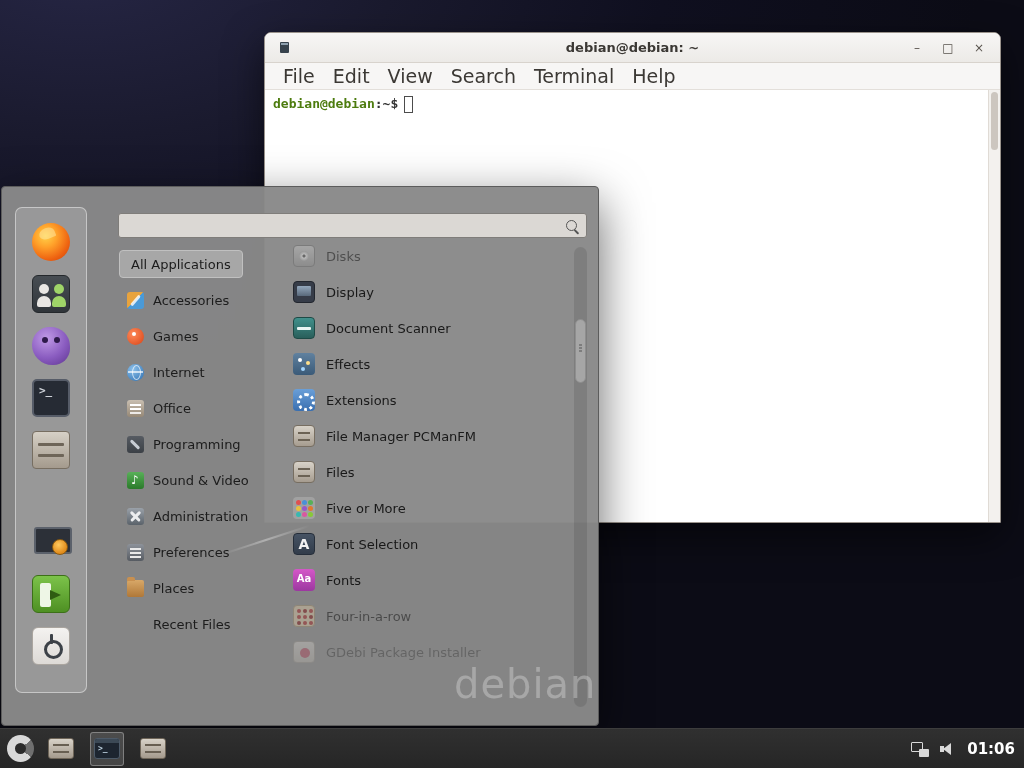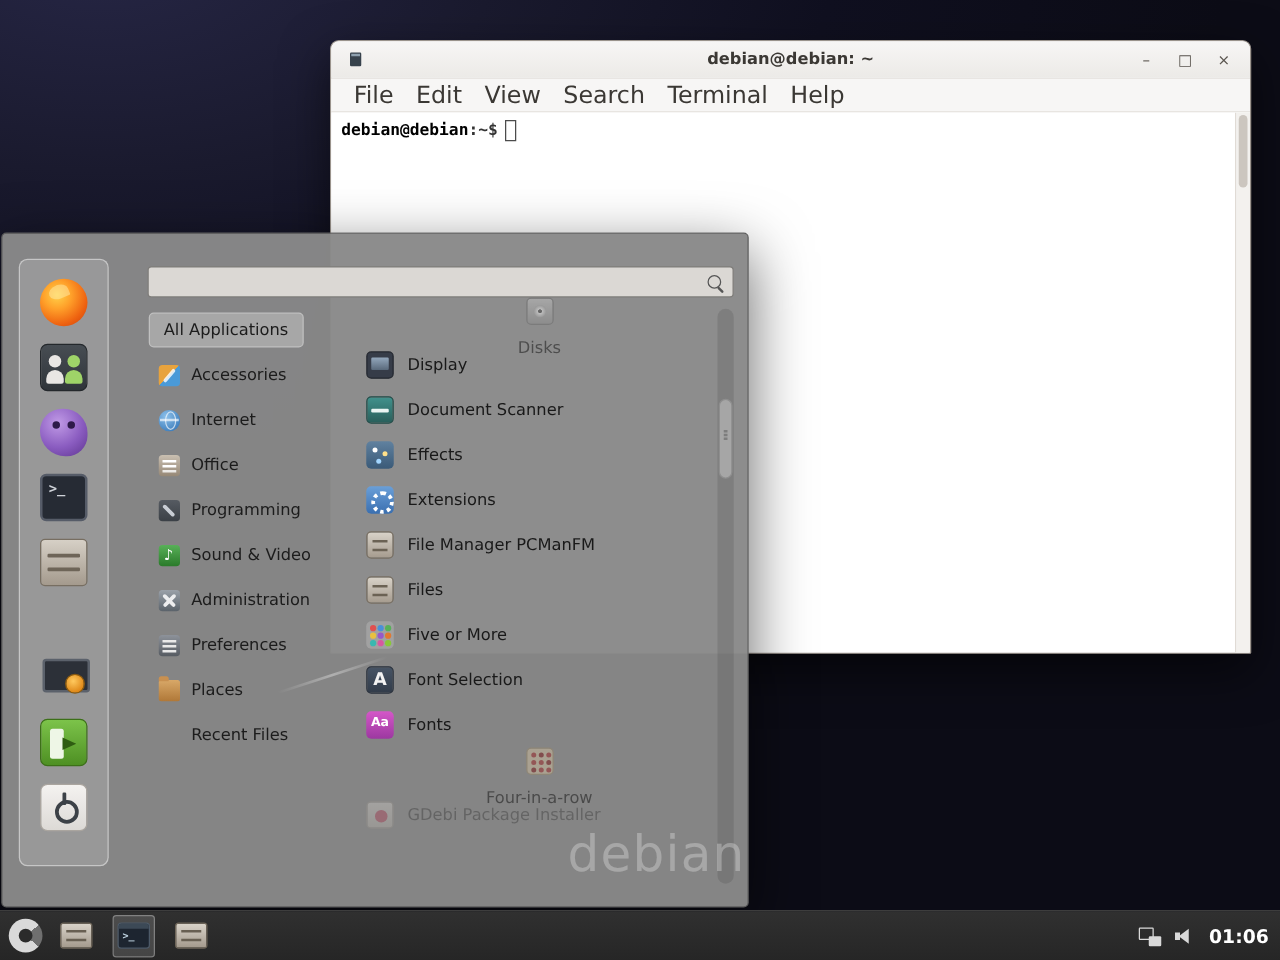--- a/index.html
+++ b/index.html
@@ -37,21 +37,21 @@
   .menubar {
     height:27px; flex:0 0 27px; background:#f7f6f5; border-bottom:1px solid #e3dfda;
     display:flex; align-items:center; padding-left:9px;
   }
   .mb-item { font-size:19px; color:#3b3834; padding:4px 9px; }
   .term-body {
     flex:1; position:relative; background:#ffffff; border-radius:0 0 1px 1px;
     font-family:"DejaVu Sans Mono","Liberation Mono",monospace;
     font-size:13px; padding:6px 8px;
   }
-  .prompt-user { color:#000000; font-weight:bold; }
+  .prompt-user { color:#4d7c0f; font-weight:bold; }
   .prompt-path { color:#333333; font-weight:bold; }
   .cursor {
     display:inline-block; width:9px; height:17px; border:1px solid #4c4c4c;
     vertical-align:middle; margin-left:6px; background:transparent;
   }
   .term-scrollbar {
     position:absolute; right:0; top:0; bottom:0; width:12px;
     background:#f3f1ee; border-left:1px solid #e0dbd5; border-radius:0 0 1px 0;
   }
   .term-thumb { position:absolute; left:2px; right:2px; top:2px; height:58px; background:#ccc6bf; border-radius:4px; }
@@ -142,21 +142,21 @@
   [data-icon="administration"]::before{content:"";position:absolute;left:2px;top:7px;width:13px;height:2.5px;background:#ecedef;border-radius:2px;transform:rotate(45deg);}
   [data-icon="administration"]::after{content:"";position:absolute;left:2px;top:7px;width:13px;height:2.5px;background:#ecedef;border-radius:2px;transform:rotate(-45deg);}
   [data-icon="preferences"]{background:linear-gradient(#8d929a,#565b62);}
   [data-icon="preferences"]::after{content:"";position:absolute;left:3px;top:4px;right:3px;height:2px;background:#e9e9e9;box-shadow:0 4px 0 #e9e9e9,0 8px 0 #e9e9e9;}
   [data-icon="places"]{background:linear-gradient(#d8a868,#b07838);border-radius:2px;}
   [data-icon="places"]::before{content:"";position:absolute;left:0;top:-3px;width:8px;height:4px;background:#c89050;border-radius:2px 2px 0 0;}
 
   
   .app-list { position:absolute; left:287px; top:51px; width:285px; }
   .app-item { height:36px; display:flex; align-items:center; gap:11px; padding:0 4px; cursor:pointer; }
-  .app-item.dim1 { opacity:.55;flex-direction:column; }
+  .app-item.dim1 { opacity:.55; }
   .app-item.dim2 { opacity:.3; }
   .app-label { font-size:13px; color:#191919; white-space:nowrap; }
   .app-icon { width:22px; height:22px; position:relative; flex:0 0 22px; border-radius:4px; }
 
   [data-icon="disks"]{background:linear-gradient(#bcbcbc,#8d8d8d);border:1px solid #6d6d6d;}
   [data-icon="disks"]::after{content:"";position:absolute;left:5px;top:5px;width:10px;height:10px;border-radius:50%;background:radial-gradient(circle, #4a4a4a 18%, #e4e4e4 26%, #9a9a9a 75%);}
   [data-icon="display"]{background:#363c48;border:1px solid #22262e;}
   [data-icon="display"]::after{content:"";position:absolute;left:3px;top:4px;right:3px;height:10px;background:linear-gradient(#93a7bc,#59697b);border-radius:1px;}
   [data-icon="document-scanner"]{background:linear-gradient(#41918c,#295f5b);border:1px solid #1e4a46;}
   [data-icon="document-scanner"]::after{content:"";position:absolute;left:3px;top:9px;right:3px;height:3px;background:#eaf5f3;border-radius:1px;}
@@ -292,20 +292,24 @@
 
   <div class="cat-item selected flush">
 
         <span class="cat-label">All Applications</span>
       </div>
       <div class="cat-item">
         <span class="cat-icon" data-icon="accessories"></span>
         <span class="cat-label">Accessories</span>
       </div>
       <div class="cat-item">
+        <span class="cat-icon" data-icon="games"></span>
+        <span class="cat-label">Games</span>
+      </div>
+      <div class="cat-item">
         <span class="cat-icon" data-icon="internet"></span>
         <span class="cat-label">Internet</span>
       </div>
       <div class="cat-item">
         <span class="cat-icon" data-icon="office"></span>
         <span class="cat-label">Office</span>
       </div>
       <div class="cat-item">
         <span class="cat-icon" data-icon="programming"></span>
         <span class="cat-label">Programming</span>

